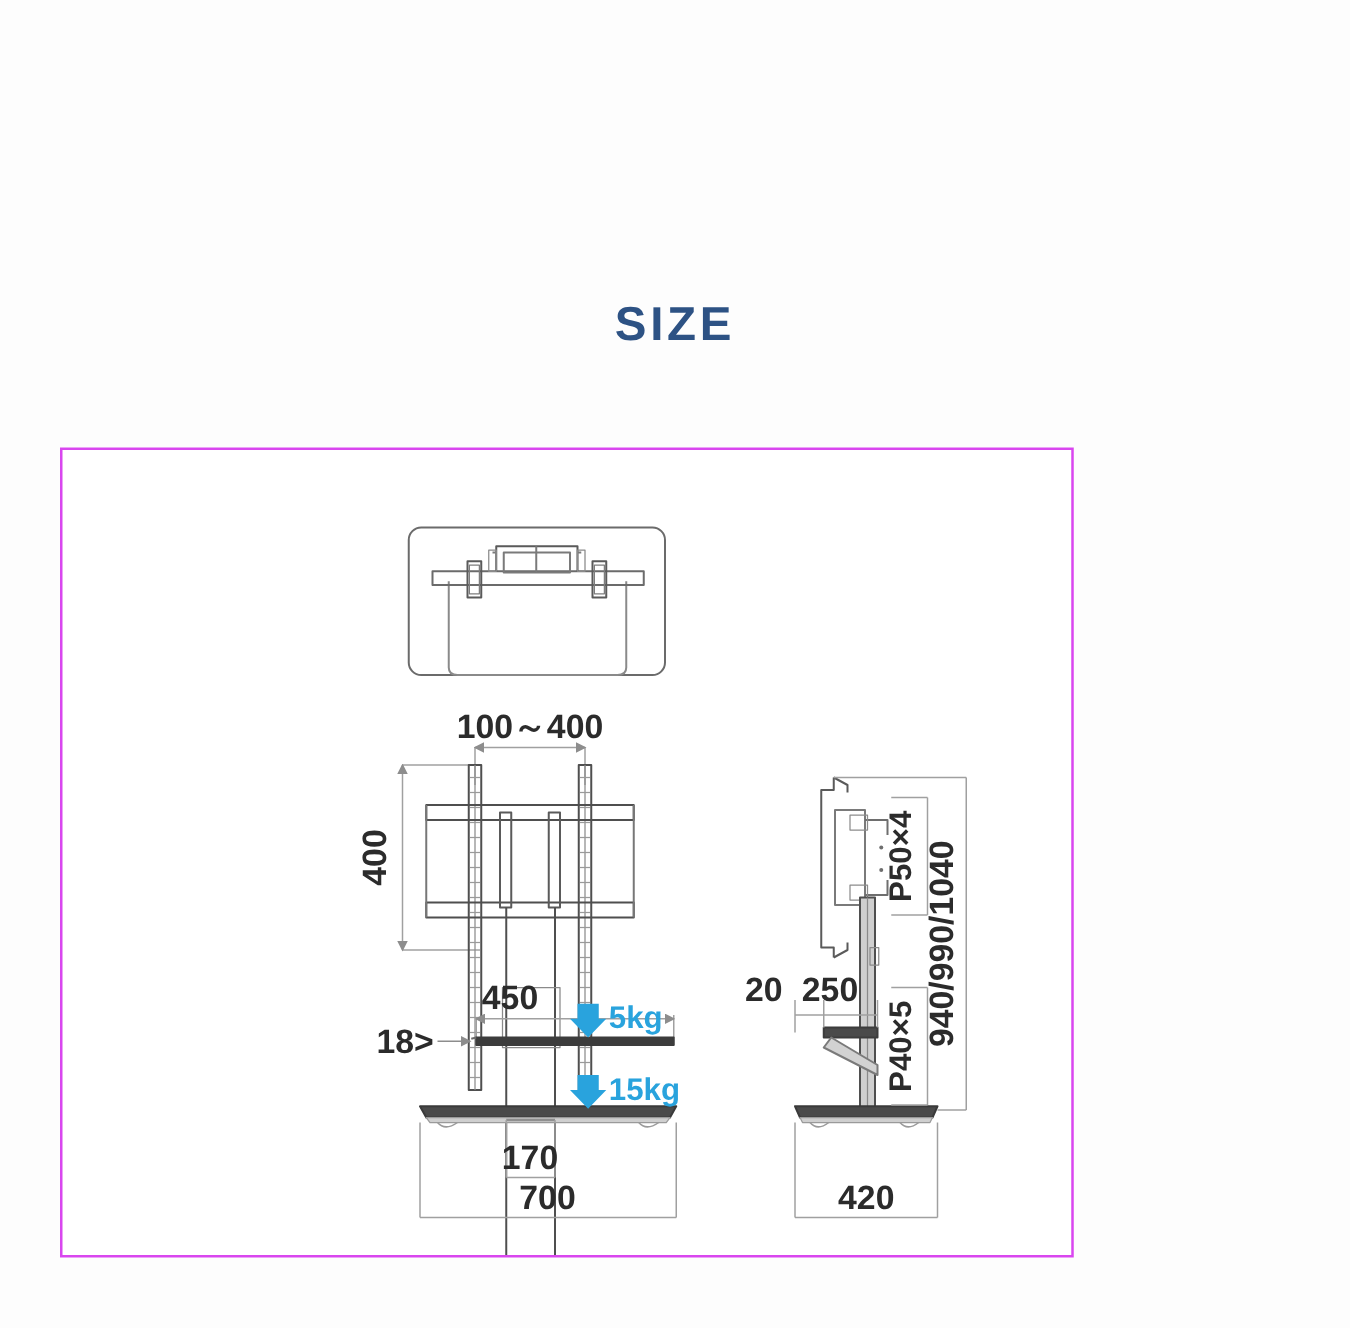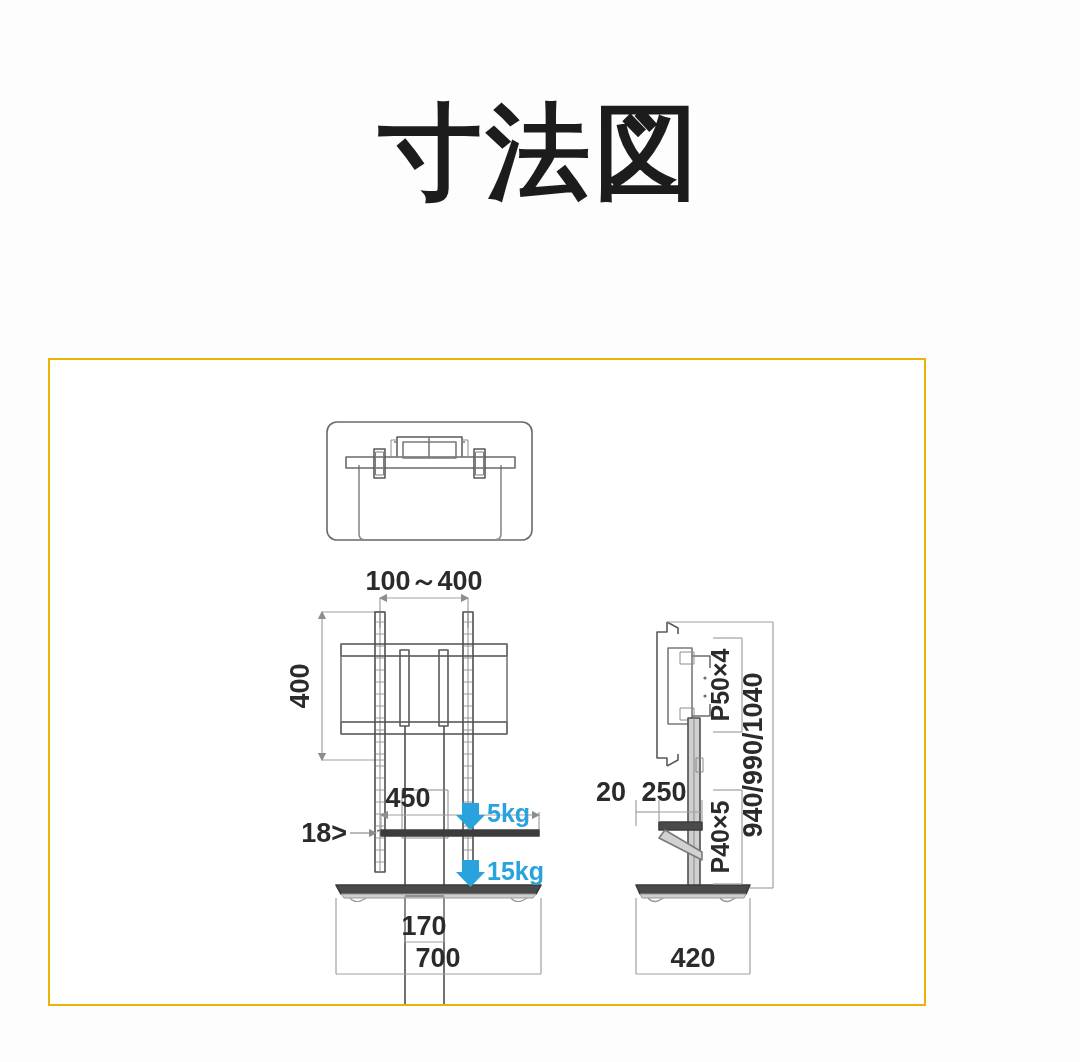--- a/index.html
+++ b/index.html
@@ -37,34 +37,34 @@
     position: absolute; right: 62px; top: 293px;
     font-size: 30px; line-height: 36px;
     color: #333333;
     font-family: "DejaVu Sans", "Liberation Sans", sans-serif;
   }
 
   
   #frame {
     position: absolute;
     left: 48px; top: 358px;
-    width: 878px; height: 648px;
-    border: 2px solid #eab308;
+    width: 811px; height: 648px;
+    border: 2px solid #d946ef;
     background: #ffffff;
   }
   #svg-root { position: absolute; left: 0; top: 0; }
 
   
 </style>
 </head>
 <body>
 
 <div id="page">
 
-  <div id="title-jp">寸法図</div>
+  <div id="title-en">SIZE</div>
 
   <div id="frame">
     <svg id="svg-root" width="971" height="644" viewBox="0 0 971 644">
 
       <defs>
         <marker id="dimArrow" markerWidth="7" markerHeight="7" refX="6" refY="3.5" orient="auto" markerUnits="strokeWidth">
           <path d="M0,0 L7,3.5 L0,7 z" fill="#8d8d8d"></path>
         </marker>
         <marker id="dimArrowStart" markerWidth="7" markerHeight="7" refX="1" refY="3.5" orient="auto" markerUnits="strokeWidth">
           <path d="M7,0 L0,3.5 L7,7 z" fill="#8d8d8d"></path>

